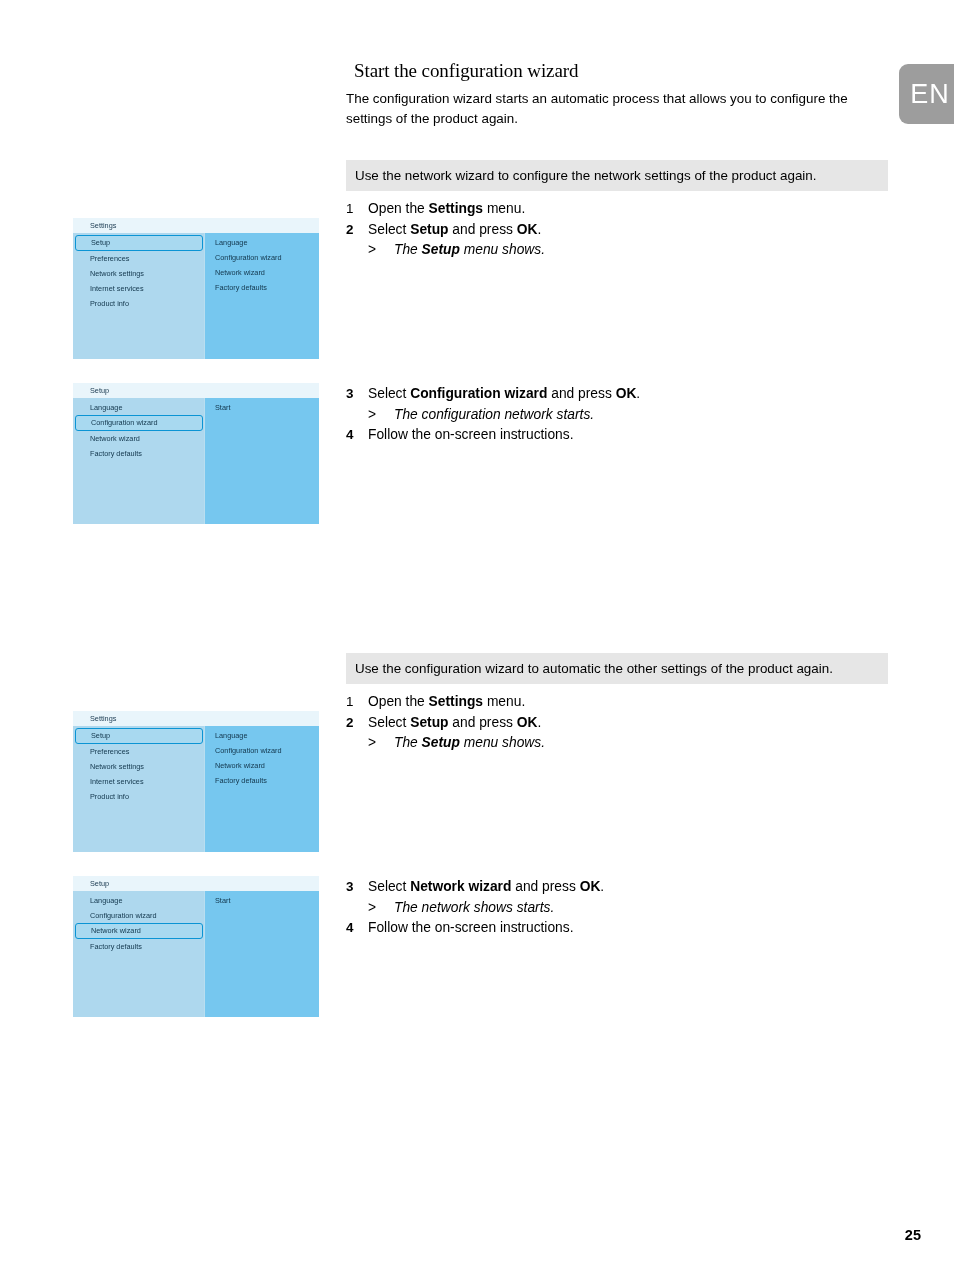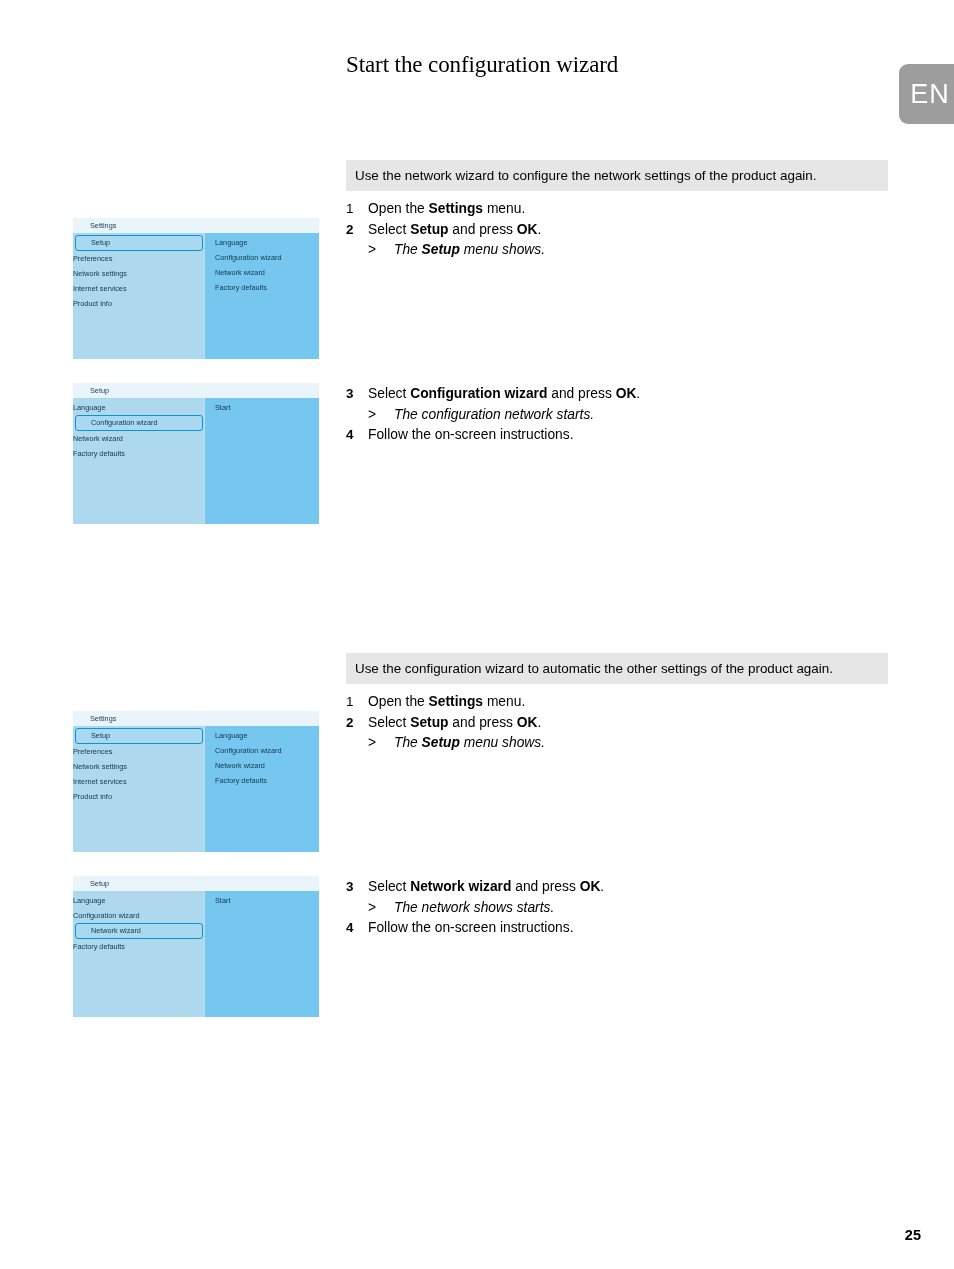--- a/index.html
+++ b/index.html
@@ -38,23 +38,23 @@
   .content {
     position: absolute;
     left: 346px;
     top: 0;
     width: 542px;
   }
 
   h1.section-title {
     font-family: "Liberation Serif", serif;
     font-weight: normal;
-    font-size: 23px;
+    font-size: 19px;
     line-height: 1.12;
-    margin: 0;
+    margin: 8px;
     letter-spacing: -0.1px;
   }
   .section-intro {
     font-size: 13.4px;
     line-height: 1.44;
     margin-top: 4px;
     max-width: 520px;
   }
 
   .note-banner {
@@ -130,20 +130,21 @@
   .menu-right {
     flex: 1;
     background: #76c7ef;
     padding-top: 2px;
   }
   .menu-item {
     font-size: 7.3px;
     color: #12364c;
     height: 15px;
     line-height: 15px;
+    padding-left: 17px;
     white-space: nowrap;
   }
   .menu-right .menu-item { padding-left: 10px; }
   .menu-item.selected {
     position: relative;
     background: #a8d9f0;
     border: 1.4px solid #0b94d4;
     border-radius: 3px;
     margin-left: 2px;
     margin-right: 1px;
@@ -232,20 +233,21 @@
       </div>
       <div class="menu-divider"></div>
       <div class="menu-right">
         <div class="menu-item">Start</div>
       </div>
     </div>
   </div>
 
 <div class="content" style="top:52px;">
   <h1 class="section-title">Start the configuration wizard</h1>
+  <div class="section-intro">The configuration wizard starts an automatic process that allows you to configure the settings of the product again.</div>
 </div>
 
 <div class="content" style="top:152px;">
   <div class="note-banner">Use the network wizard to configure the network settings of the product again.</div>
 </div>
 
 <div class="content" style="top:190px;">
   <div class="steps" id="steps-0a">
       <div class="step">
         <div class="step-num thin">1</div>

